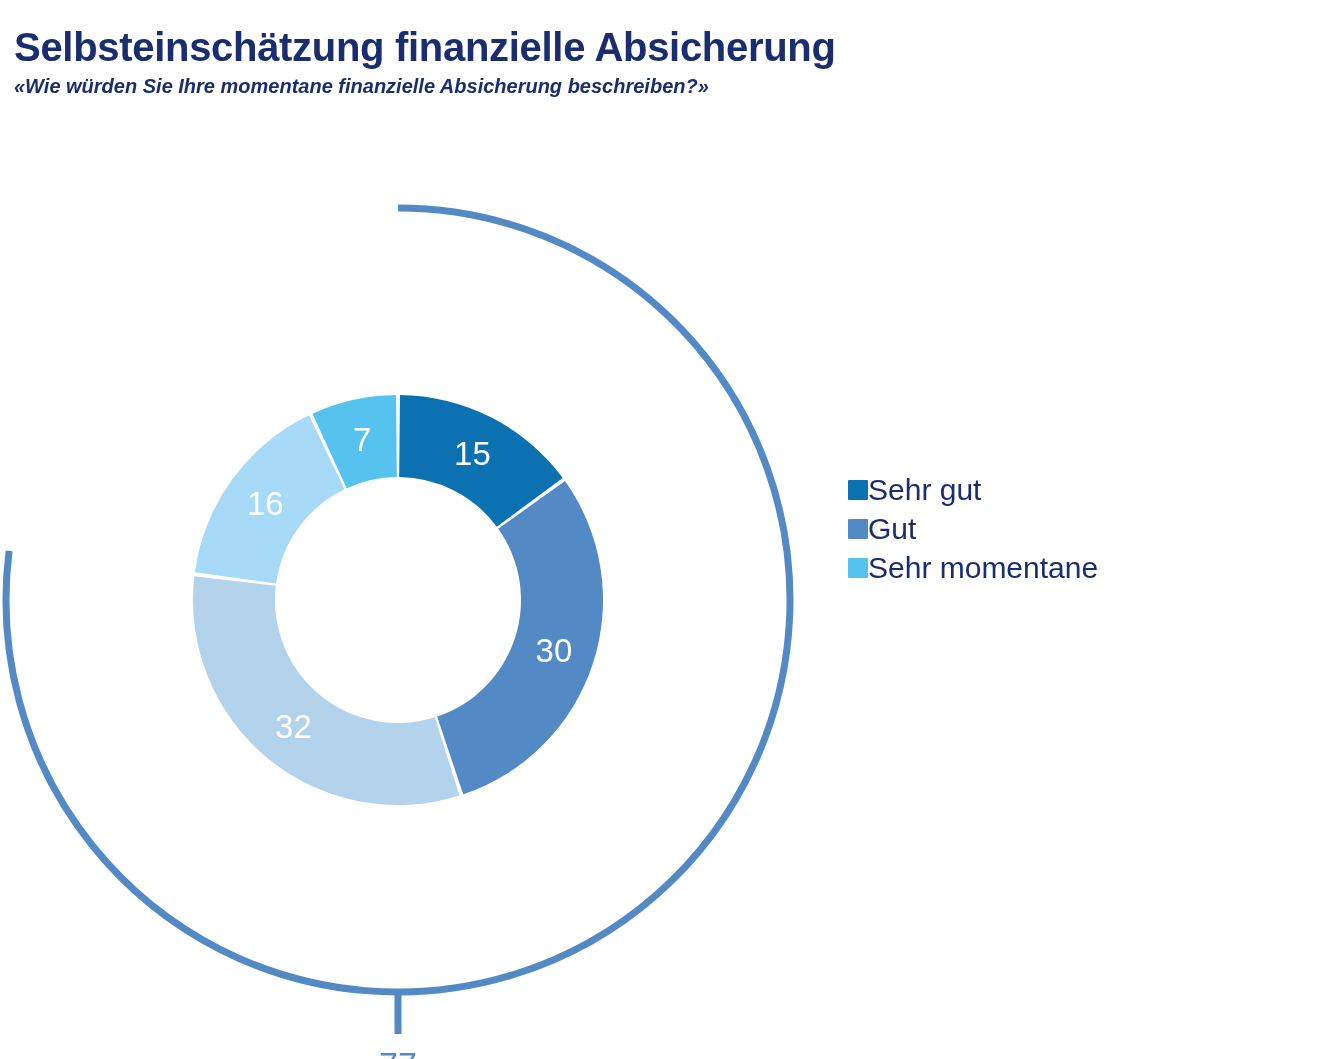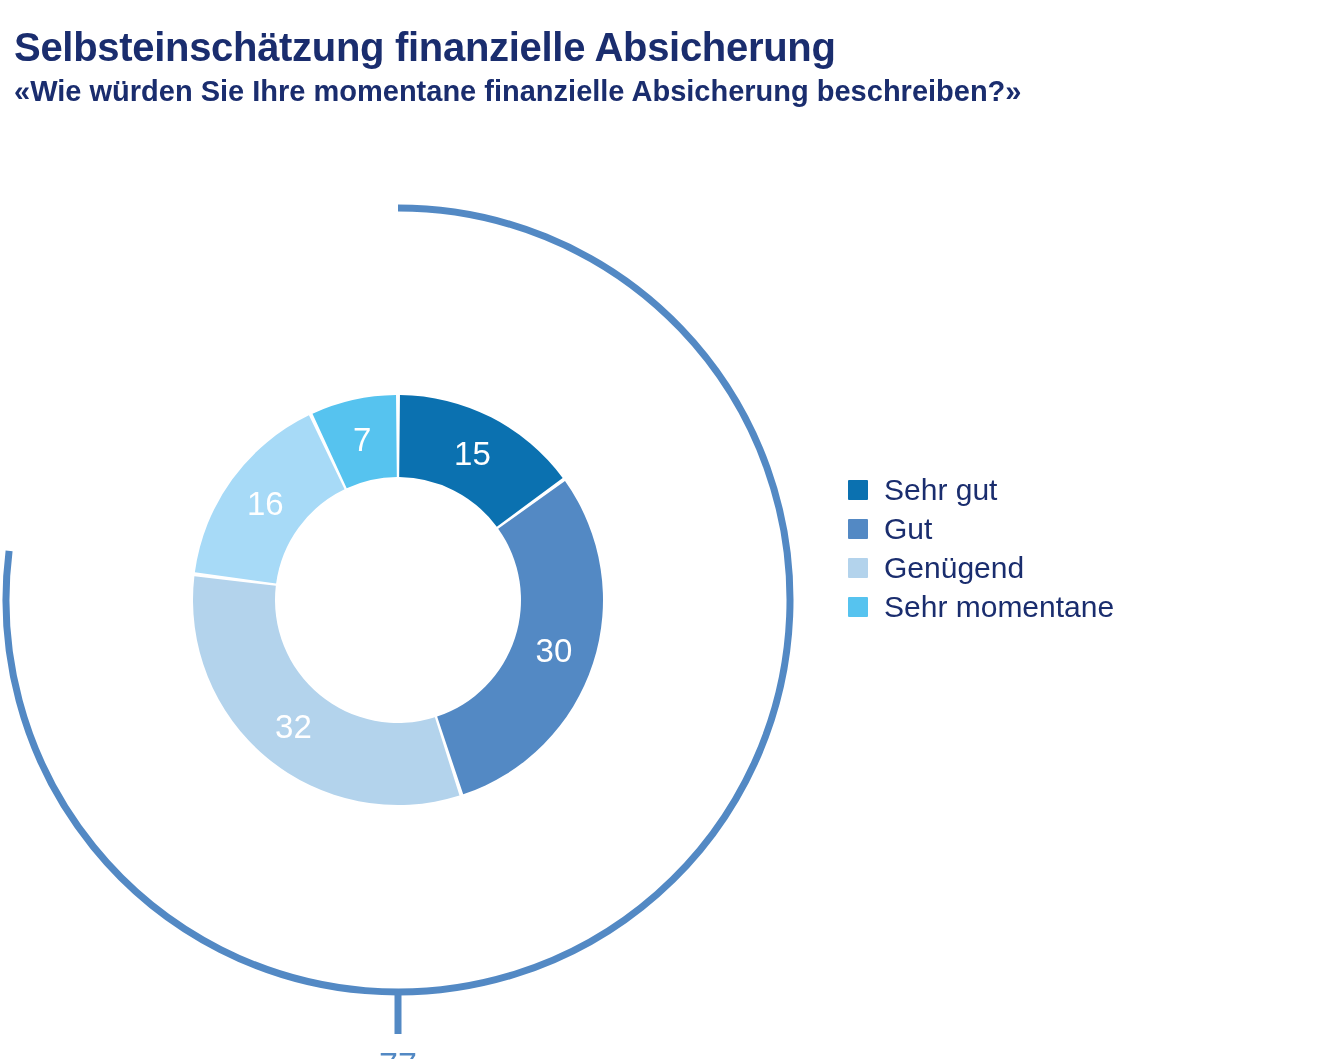--- a/index.html
+++ b/index.html
@@ -27,22 +27,23 @@
   #chart-title {
     font-size: 40px;
     font-weight: 700;
     color: #1a2d6e;
     letter-spacing: -0.3px;
     line-height: 1.08;
     margin: 0;
     white-space: nowrap;
   }
   #chart-subtitle {
-    font-size: 29px;
+    font-size: 20px;
     font-weight: 700;
+    font-style: italic;
     color: #1a2d6e;
     line-height: 1.15;
     margin: 6px 0 4px 0;
     white-space: nowrap;
   }
 
   
   #chart-area {
     position: absolute;
     left: 0;
@@ -80,21 +81,20 @@
     align-items: center;
     height: 39px;
   }
   .legend-swatch {
     width: 20px;
     height: 20px;
     flex: 0 0 20px;
     border-radius: 1px;
   }
   .legend-text {
-    margin-left: 16px;
     font-size: 30px;
     color: #1a2d6e;
     line-height: 1;
     white-space: nowrap;
     text-align: right;
   }
 </style>
 </head>
 <body>
 
@@ -130,20 +130,16 @@
 <div id="legend">
     <div class="legend-row">
       <span class="legend-swatch" style="background: rgb(11, 113, 176);"></span>
       <span class="legend-text">Sehr gut</span>
     </div>
     <div class="legend-row">
       <span class="legend-swatch" style="background: rgb(83, 137, 196);"></span>
       <span class="legend-text">Gut</span>
     </div>
     <div class="legend-row">
-      <span class="legend-swatch" style="background: rgb(179, 211, 236);"></span>
-      <span class="legend-text">Genügend</span>
-    </div>
-    <div class="legend-row">
       <span class="legend-swatch" style="background: rgb(86, 195, 239);"></span>
       <span class="legend-text">Sehr momentane</span>
     </div>
   </div>
 
 </body></html>

